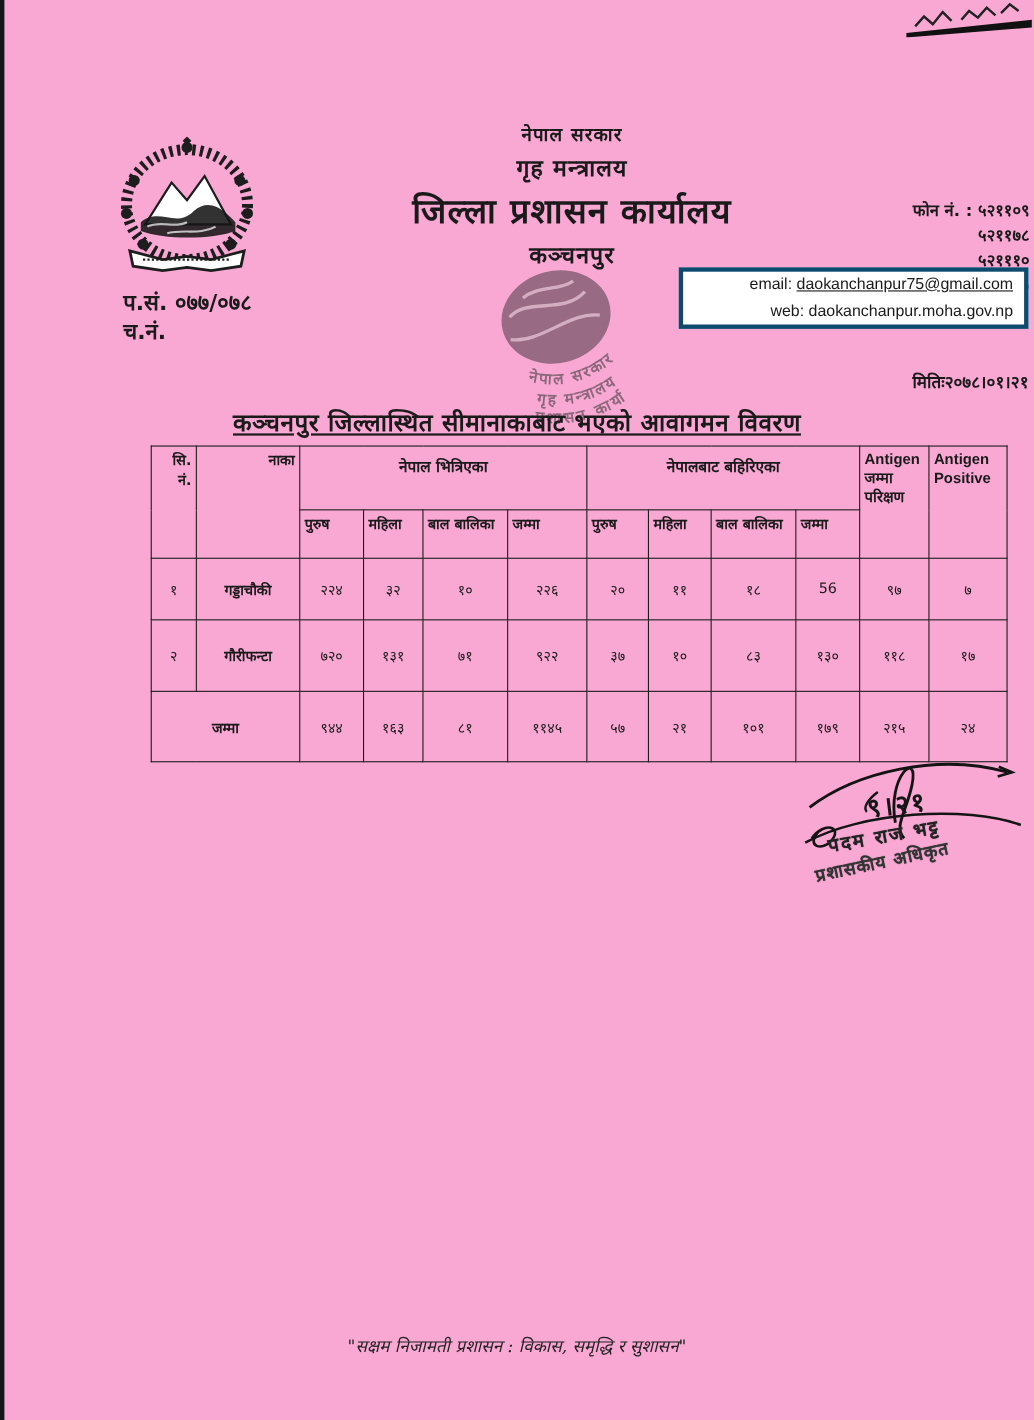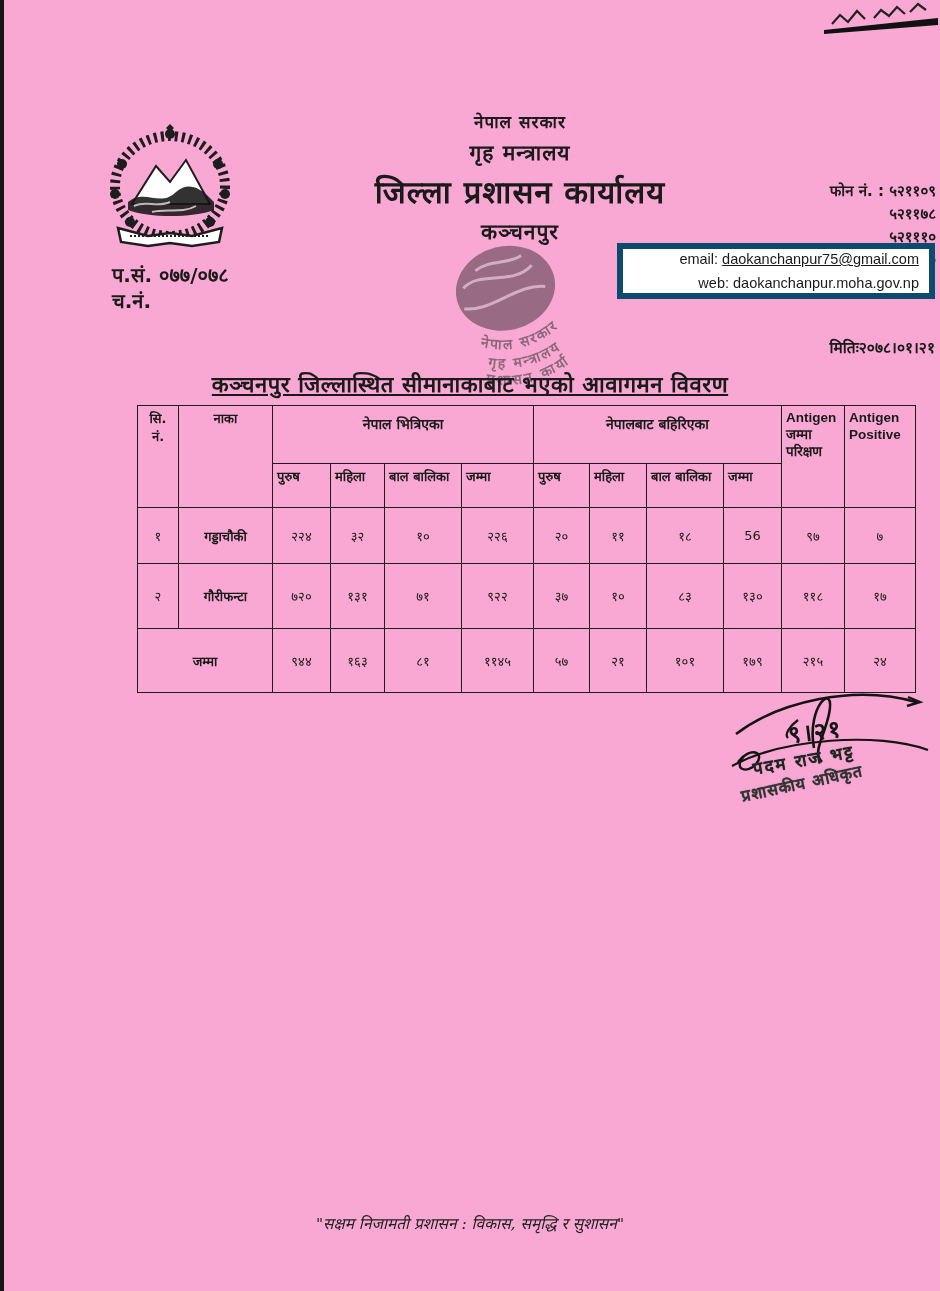--- a/index.html
+++ b/index.html
@@ -17,40 +17,40 @@
   #head-center{position:absolute;left:210px;top:110px;width:620px;text-align:center;}
   .gov-line{font-size:17px;font-weight:bold;letter-spacing:1px;}
   .ministry-line{font-size:21px;font-weight:bold;margin-top:5px;letter-spacing:1px;}
   .office-line{font-size:31px;font-weight:bold;margin-top:4px;letter-spacing:1px;text-align:center;}
   .district-line{font-size:21px;font-weight:bold;margin-top:5px;letter-spacing:1px;}
   
   #phone-block{position:absolute;left:738px;top:156px;width:198px;text-align:right;font-size:15px;font-weight:bold;line-height:23px;margin-top:24px;}
   
   #email-box{
     position:absolute;left:617px;top:243px;width:318px;height:56px;
-    border:6px solid #0c4a6e;background:#fff;
+    border:4px solid #0c4a6e;background:#fff;
     display:flex;flex-direction:column;justify-content:center;
     text-align:right;padding-right:10px;box-sizing:border-box;
     font-family:"Liberation Sans",sans-serif;font-size:14.5px;line-height:24px;
   }
   #email-box .u{text-decoration:underline;}
   
   #ref-block{position:absolute;left:112px;top:262px;font-size:20px;font-weight:bold;line-height:26px;}
   
   #round-stamp{position:absolute;left:408px;top:205px;width:210px;height:210px;transform:rotate(-14deg);opacity:.55;}
   
   #date-line{position:absolute;left:690px;top:336px;width:245px;text-align:right;font-size:15.5px;font-weight:bold;}
   
   #doc-title{position:absolute;left:0;top:368px;width:940px;text-align:center;
     font-size:22px;font-weight:bold;text-decoration:underline;letter-spacing:.5px;}
   
   #main-table{position:absolute;left:137px;top:405px;border-collapse:collapse;table-layout:fixed;background:transparent;}
   #main-table th,#main-table td{border:1.6px solid #1c1c1c;padding:3px 4px;font-size:13px;box-sizing:border-box;}
   #main-table th{font-weight:bold;}
-  .h-top{vertical-align:top;text-align:center;margin-left:47px;}
+  .h-top{vertical-align:top;text-align:right;margin-left:47px;}
   .h-group{vertical-align:top;text-align:center;padding-top:8px !important;font-size:14px !important;}
   .h-sub{vertical-align:top;text-align:left;}
   .antigen-cell{vertical-align:top;text-align:left;font-family:Liberation Sans, sans-serif;font-size:13.5px !important;line-height:17px;}
   .num-cell{text-align:center;vertical-align:middle;font-size:14.5px;}
   .naka-cell{text-align:center;vertical-align:middle;font-weight:bold;font-size:14px;}
   .total-label{text-align:center;vertical-align:middle;font-weight:bold;font-size:14px;}
   
   #signature-scribble{position:absolute;left:728px;top:676px;width:205px;height:120px;}
   #sig-digits{position:absolute;left:788px;top:714px;font-size:24px;font-weight:bold;transform:rotate(-7deg);color:#161616;letter-spacing:2px;}
   #sig-name{position:absolute;left:752px;top:748px;font-size:17px;font-weight:bold;transform:rotate(-10deg);color:#222;text-shadow:0 0 1px #444;letter-spacing:2px;}

